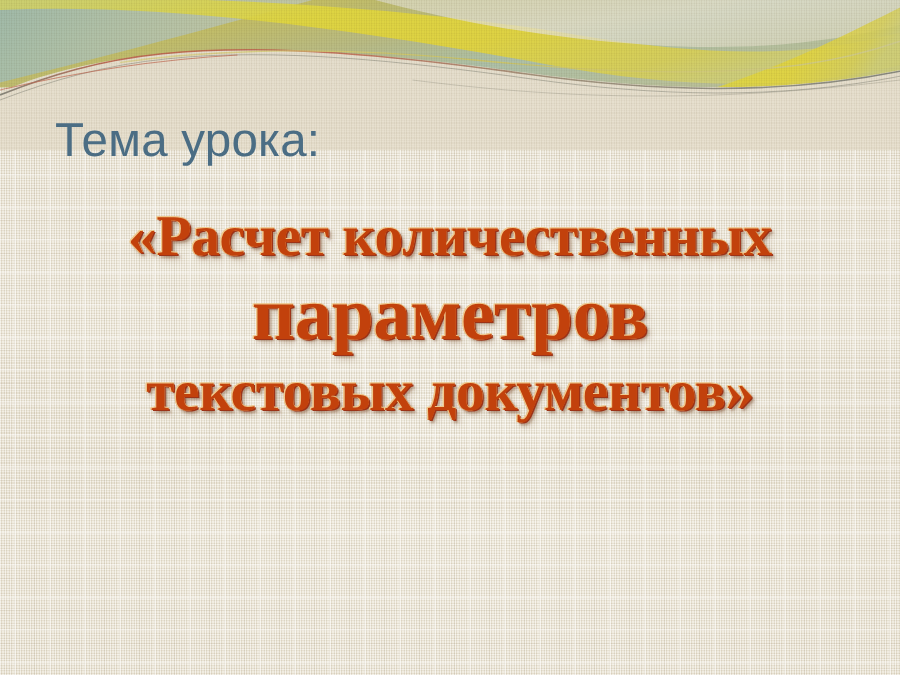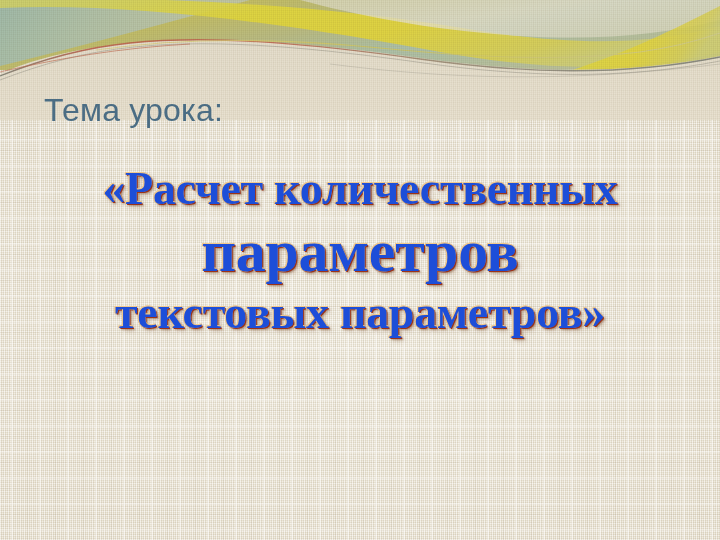--- a/index.html
+++ b/index.html
@@ -118,40 +118,40 @@
         rgba(158,145,118,0.11) 3px,
         rgba(158,145,118,0.11) 4px);
   }
 
   
   .eyebrow {
     position: absolute;
     left: 44px;
     top: 94px;
     font-family: "Liberation Sans", sans-serif;
-    font-size: 32px;
+    font-size: 38px;
     font-weight: 400;
     line-height: 1;
     color: #4b6d84;
     letter-spacing: 0.2px;
     white-space: nowrap;
   }
 
   .title-block {
     position: absolute;
     left: 0;
     top: 158px;
     width: 720px;
     text-align: center;
     font-family: "Liberation Serif", serif;
     font-weight: bold;
     font-size: 46px;
     line-height: 62px;
     letter-spacing: -0.3px;
-    color: #1d4ed8;
+    color: #c2410c;
     text-shadow:
       -1px -1px 0 #f0c98e,
       -1px  0px 0 #e7b877,
        0px -1px 0 #e7b877,
        1px  1px 0 #9c3318,
        2px  2px 2px rgba(120,70,40,0.45),
        3px  3px 5px rgba(140,100,70,0.30);
   }
   .title-line { display: block; white-space: nowrap; }
   .title-line-2 { font-size: 60px; }
@@ -239,16 +239,16 @@
       <path d="M330,64 C440,78 560,84 720,64" fill="none" stroke="#9a9688" stroke-width="0.7" opacity="0.45"></path>
     </svg>
   </div>
   <div class="header-weave"></div>
 
   <div class="eyebrow">Тема урока:</div>
 
   <div class="title-block">
     <span class="title-line title-line-1">«Расчет количественных</span>
     <span class="title-line title-line-2">параметров</span>
-    <span class="title-line title-line-3">текстовых параметров»</span>
+    <span class="title-line title-line-3">текстовых документов»</span>
   </div>
 
 </div>
 
 </body></html>

